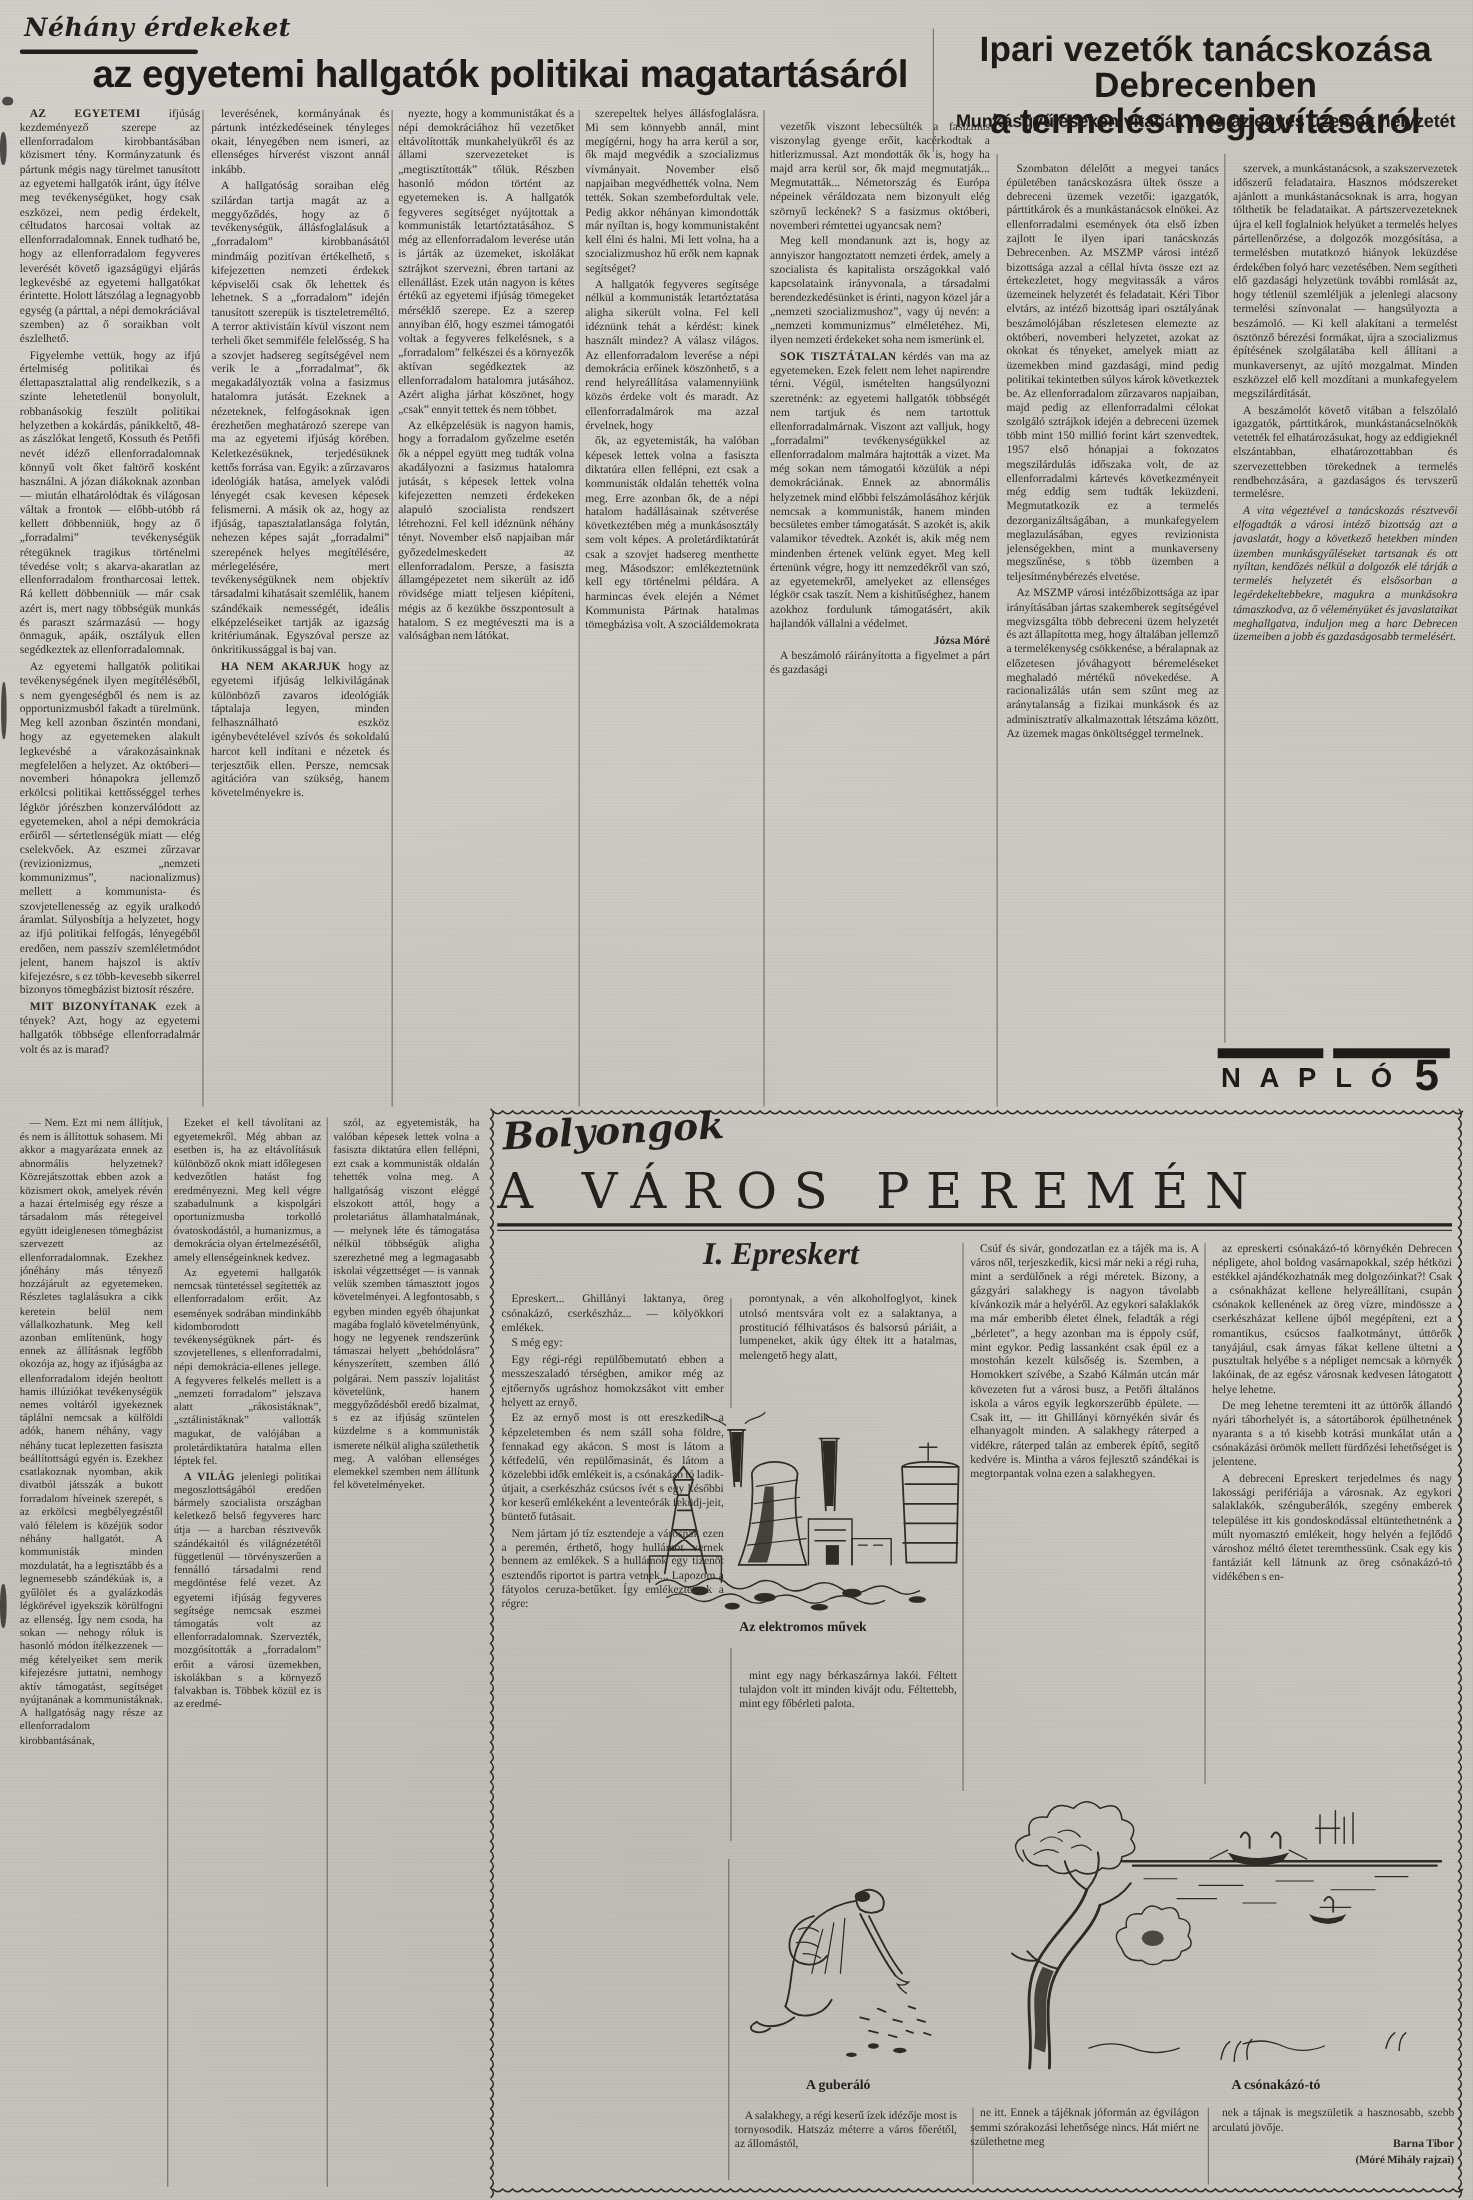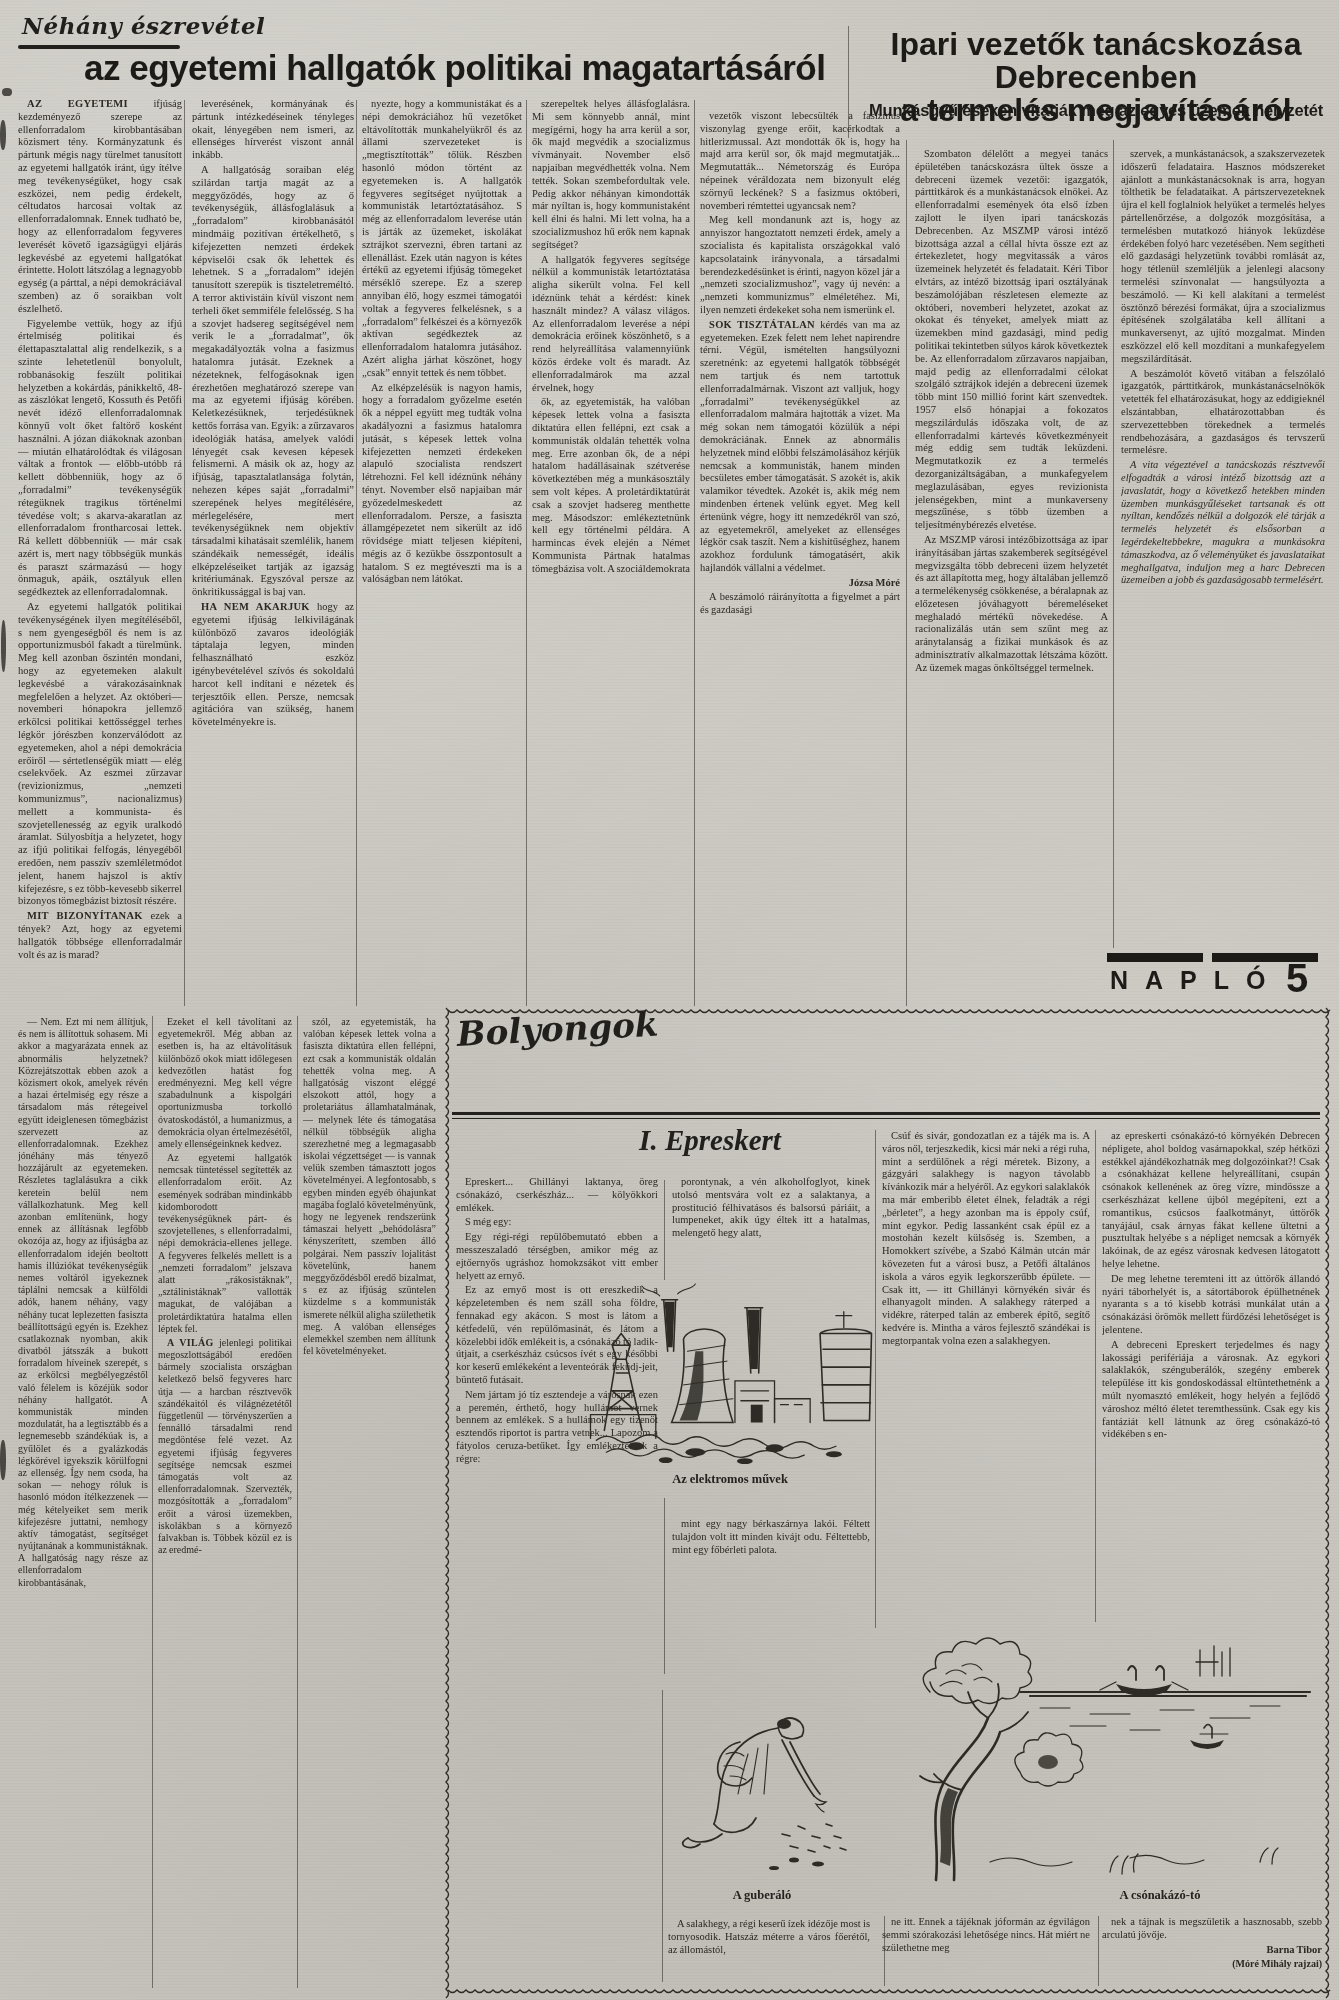--- a/index.html
+++ b/index.html
@@ -54,21 +54,21 @@
 
 
 
 <div class="page">
 
   <div class="smudge" style="left:0;top:120px;width:6px;height:30px;"></div>
   <div class="smudge" style="left:1px;top:620px;width:5px;height:52px;"></div>
   <div class="smudge" style="left:0;top:1440px;width:6px;height:40px;"></div>
   <div class="smudge" style="left:2px;top:88px;width:10px;height:8px;"></div>
 
-  <div class="abs kicker" style="left:22px;top:12px;">Néhány észrevétel</div>
+  <div class="abs kicker" style="left:22px;top:12px;">Néhány érdekeket</div>
   <div class="abs kicker-rule" style="left:18px;top:45px;width:162px;"></div>
   <div class="abs headline-left" style="left:84px;top:48px;">az egyetemi hallgatók politikai magatartásáról</div>
 
   <div class="abs headline-right" style="left:855px;top:28px;width:482px;">
     <div>Ipari vezetők tanácskozása Debrecenben</div>
     <div>a termelés megjavításáról</div>
   </div>
   <div class="abs subhead-right" style="left:855px;top:101px;width:482px;">Munkásgyűléseken vitatják meg az egyes üzemek helyzetét</div>
 
   <div class="vr" style="left:848px;top:26px;height:112px;"></div>
@@ -152,20 +152,21 @@
           <path d="M4 0 q5 4.5 0 9 q5 4.5 0 9 q5 4.5 0 9 q5 4.5 0 9 q5 4.5 0 9 q5 4.5 0 9 q5 4.5 0 9 q5 4.5 0 9 q5 4.5 0 9 q5 4.5 0 9 q5 4.5 0 9 q5 4.5 0 9 q5 4.5 0 9 q5 4.5 0 9 q5 4.5 0 9 q5 4.5 0 9 q5 4.5 0 9 q5 4.5 0 9 q5 4.5 0 9 q5 4.5 0 9 q5 4.5 0 9 q5 4.5 0 9 q5 4.5 0 9 q5 4.5 0 9 q5 4.5 0 9 q5 4.5 0 9 q5 4.5 0 9 q5 4.5 0 9 q5 4.5 0 9 q5 4.5 0 9 q5 4.5 0 9 q5 4.5 0 9 q5 4.5 0 9 q5 4.5 0 9 q5 4.5 0 9 q5 4.5 0 9 q5 4.5 0 9 q5 4.5 0 9 q5 4.5 0 9 q5 4.5 0 9 q5 4.5 0 9 q5 4.5 0 9 q5 4.5 0 9 q5 4.5 0 9 q5 4.5 0 9 q5 4.5 0 9 q5 4.5 0 9 q5 4.5 0 9 q5 4.5 0 9 q5 4.5 0 9 q5 4.5 0 9 q5 4.5 0 9 q5 4.5 0 9 q5 4.5 0 9 q5 4.5 0 9 q5 4.5 0 9 q5 4.5 0 9 q5 4.5 0 9 q5 4.5 0 9 q5 4.5 0 9 q5 4.5 0 9 q5 4.5 0 9 q5 4.5 0 9 q5 4.5 0 9 q5 4.5 0 9 q5 4.5 0 9 q5 4.5 0 9 q5 4.5 0 9 q5 4.5 0 9 q5 4.5 0 9 q5 4.5 0 9 q5 4.5 0 9 q5 4.5 0 9 q5 4.5 0 9 q5 4.5 0 9 q5 4.5 0 9 q5 4.5 0 9 q5 4.5 0 9 q5 4.5 0 9 q5 4.5 0 9 q5 4.5 0 9 q5 4.5 0 9 q5 4.5 0 9 q5 4.5 0 9 q5 4.5 0 9 q5 4.5 0 9 q5 4.5 0 9 q5 4.5 0 9 q5 4.5 0 9 q5 4.5 0 9 q5 4.5 0 9 q5 4.5 0 9 q5 4.5 0 9 q5 4.5 0 9 q5 4.5 0 9 q5 4.5 0 9 q5 4.5 0 9 q5 4.5 0 9 q5 4.5 0 9 q5 4.5 0 9 q5 4.5 0 9 q5 4.5 0 9 q5 4.5 0 9 q5 4.5 0 9 q5 4.5 0 9 q5 4.5 0 9 q5 4.5 0 9 q5 4.5 0 9 q5 4.5 0 9 q5 4.5 0 9" fill="none" stroke="#2e2b26" stroke-width="1.4"></path>
         </svg>
       </div>
   <div data-wave="h" style="left:448px;top:1986px;width:878px;height:8px;">
         <svg width="878" height="8" style="display:block;overflow:visible">
           <path d="M0 4 q4.5 5 9 0 q4.5 5 9 0 q4.5 5 9 0 q4.5 5 9 0 q4.5 5 9 0 q4.5 5 9 0 q4.5 5 9 0 q4.5 5 9 0 q4.5 5 9 0 q4.5 5 9 0 q4.5 5 9 0 q4.5 5 9 0 q4.5 5 9 0 q4.5 5 9 0 q4.5 5 9 0 q4.5 5 9 0 q4.5 5 9 0 q4.5 5 9 0 q4.5 5 9 0 q4.5 5 9 0 q4.5 5 9 0 q4.5 5 9 0 q4.5 5 9 0 q4.5 5 9 0 q4.5 5 9 0 q4.5 5 9 0 q4.5 5 9 0 q4.5 5 9 0 q4.5 5 9 0 q4.5 5 9 0 q4.5 5 9 0 q4.5 5 9 0 q4.5 5 9 0 q4.5 5 9 0 q4.5 5 9 0 q4.5 5 9 0 q4.5 5 9 0 q4.5 5 9 0 q4.5 5 9 0 q4.5 5 9 0 q4.5 5 9 0 q4.5 5 9 0 q4.5 5 9 0 q4.5 5 9 0 q4.5 5 9 0 q4.5 5 9 0 q4.5 5 9 0 q4.5 5 9 0 q4.5 5 9 0 q4.5 5 9 0 q4.5 5 9 0 q4.5 5 9 0 q4.5 5 9 0 q4.5 5 9 0 q4.5 5 9 0 q4.5 5 9 0 q4.5 5 9 0 q4.5 5 9 0 q4.5 5 9 0 q4.5 5 9 0 q4.5 5 9 0 q4.5 5 9 0 q4.5 5 9 0 q4.5 5 9 0 q4.5 5 9 0 q4.5 5 9 0 q4.5 5 9 0 q4.5 5 9 0 q4.5 5 9 0 q4.5 5 9 0 q4.5 5 9 0 q4.5 5 9 0 q4.5 5 9 0 q4.5 5 9 0 q4.5 5 9 0 q4.5 5 9 0 q4.5 5 9 0 q4.5 5 9 0 q4.5 5 9 0 q4.5 5 9 0 q4.5 5 9 0 q4.5 5 9 0 q4.5 5 9 0 q4.5 5 9 0 q4.5 5 9 0 q4.5 5 9 0 q4.5 5 9 0 q4.5 5 9 0 q4.5 5 9 0 q4.5 5 9 0 q4.5 5 9 0 q4.5 5 9 0 q4.5 5 9 0 q4.5 5 9 0 q4.5 5 9 0 q4.5 5 9 0 q4.5 5 9 0 q4.5 5 9 0" fill="none" stroke="#2e2b26" stroke-width="1.4"></path>
         </svg>
       </div>
 
   <div class="abs script-title" style="left:458px;top:1014px;">Bolyongok</div>
+  <div class="abs big-title" style="left:452px;top:1056px;">A VÁROS PEREMÉN</div>
   <div class="abs title-rule" style="left:452px;top:1112px;width:868px;"></div>
   <div class="abs section-title" style="left:560px;top:1124px;width:300px;">I. Epreskert</div>
 
   <div class="vr" style="left:664px;top:1180px;height:100px;"></div>
   <div class="vr" style="left:664px;top:1498px;height:176px;"></div>
   <div class="vr" style="left:662px;top:1690px;height:292px;"></div>
   <div class="vr" style="left:875px;top:1130px;height:498px;"></div>
   <div class="vr" style="left:1095px;top:1130px;height:492px;"></div>
   <div class="vr" style="left:884px;top:1916px;height:70px;"></div>
   <div class="vr" style="left:1098px;top:1916px;height:70px;"></div>

